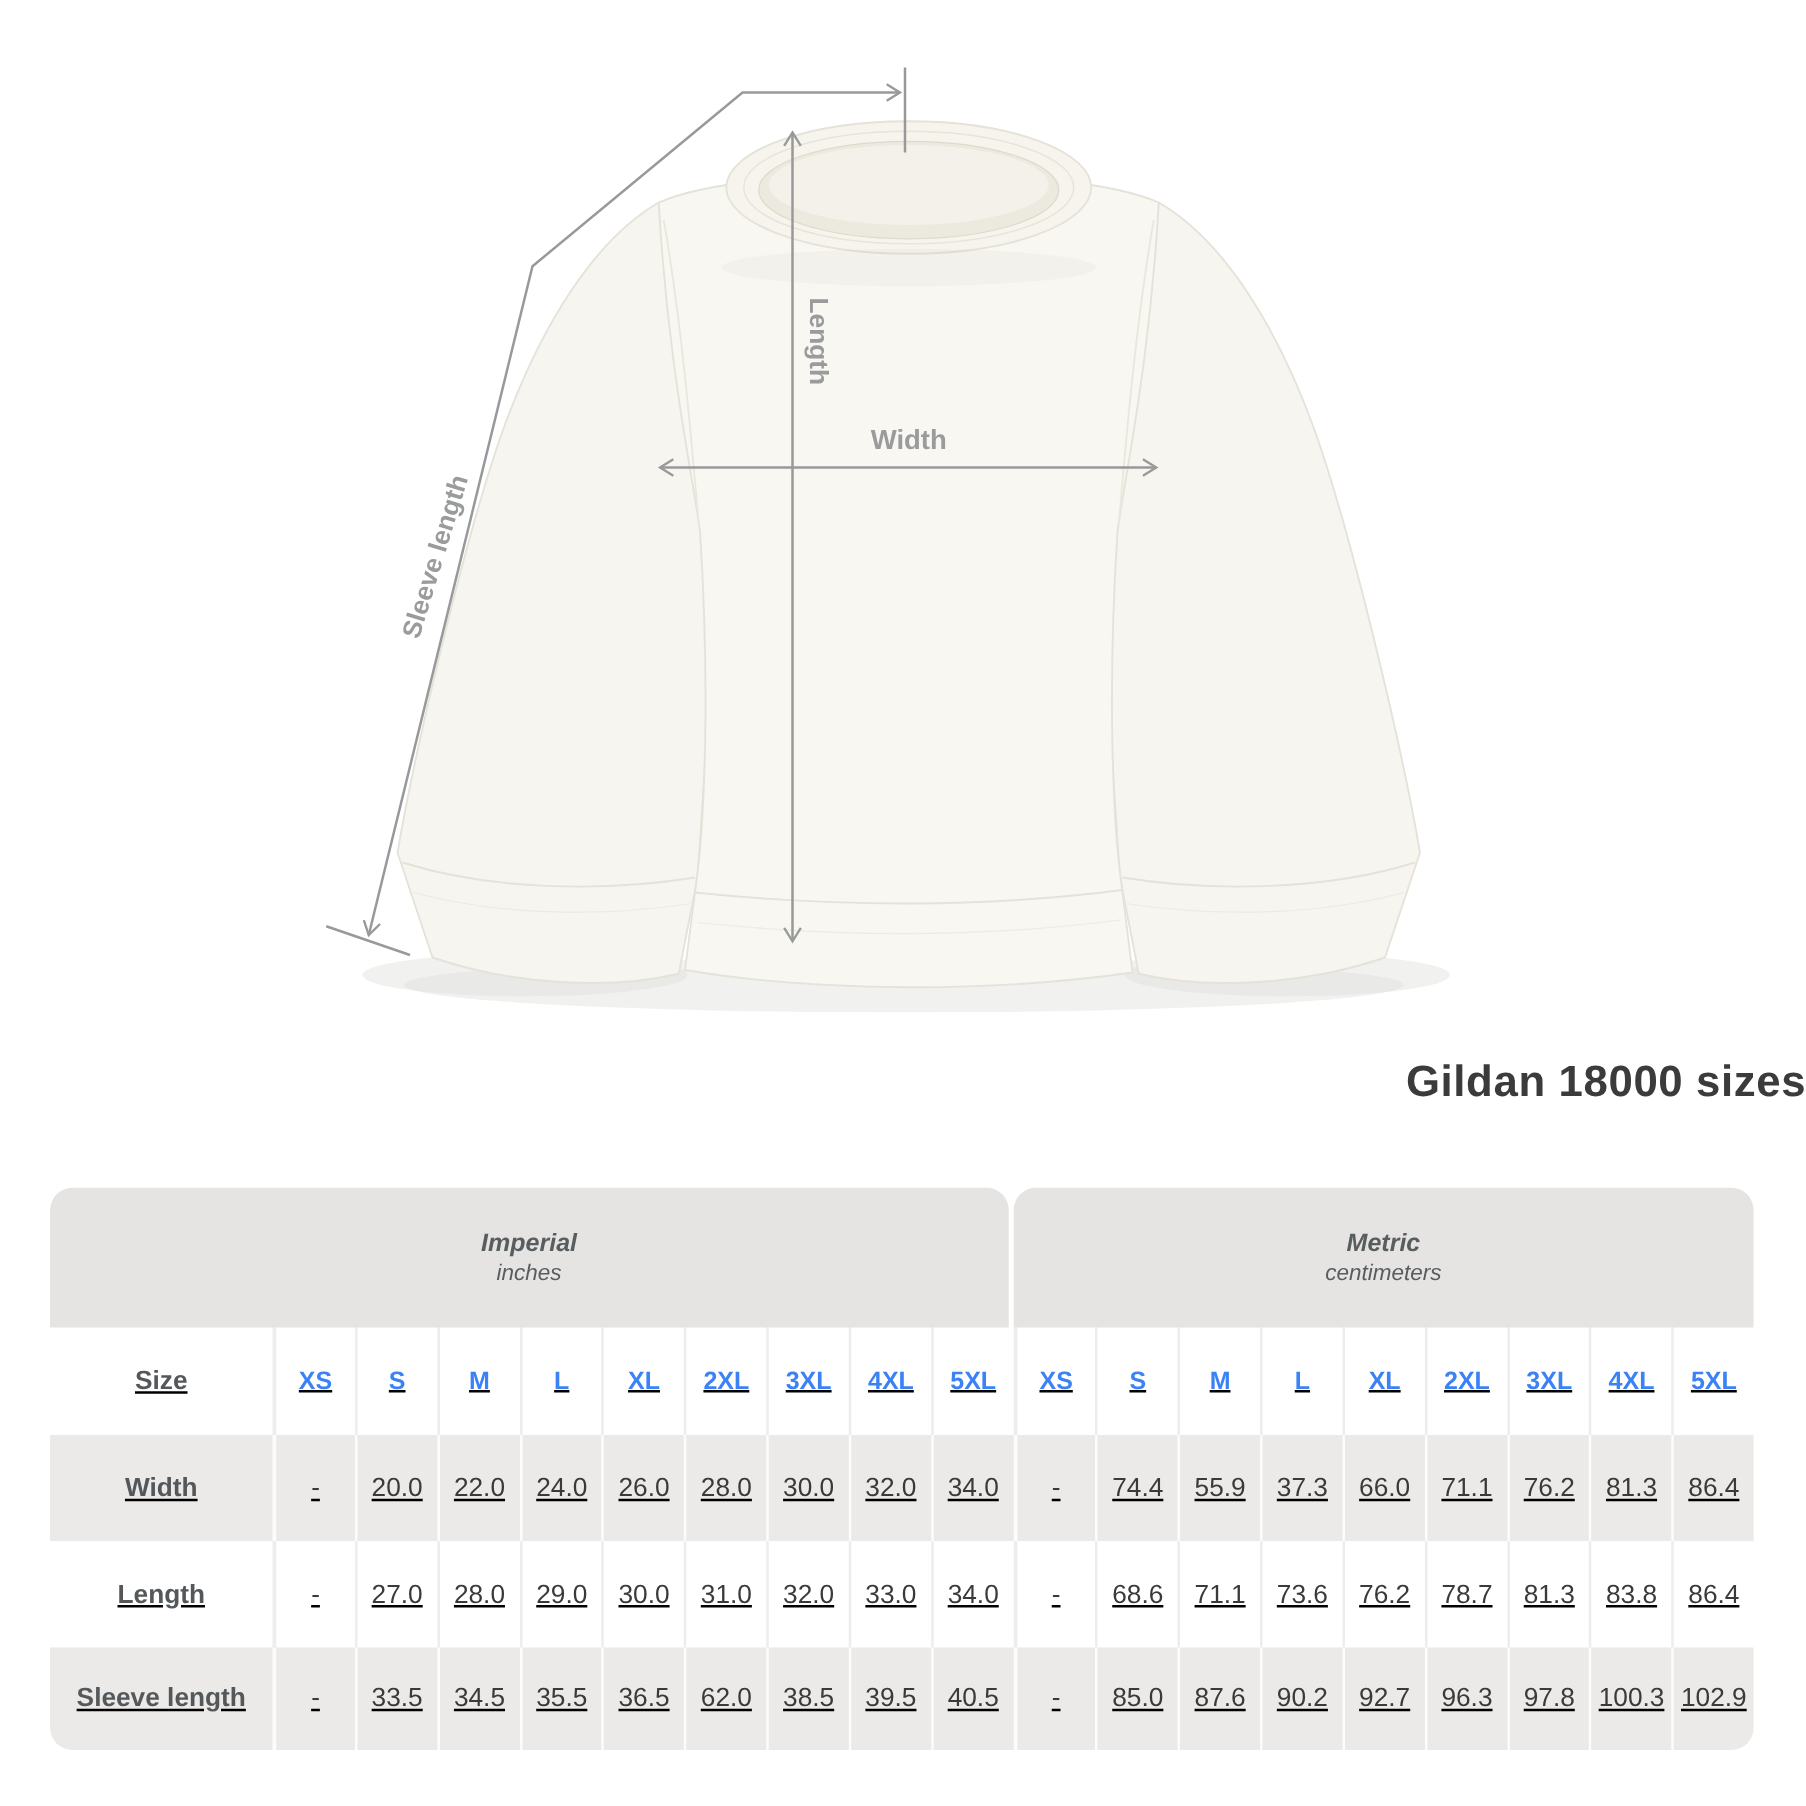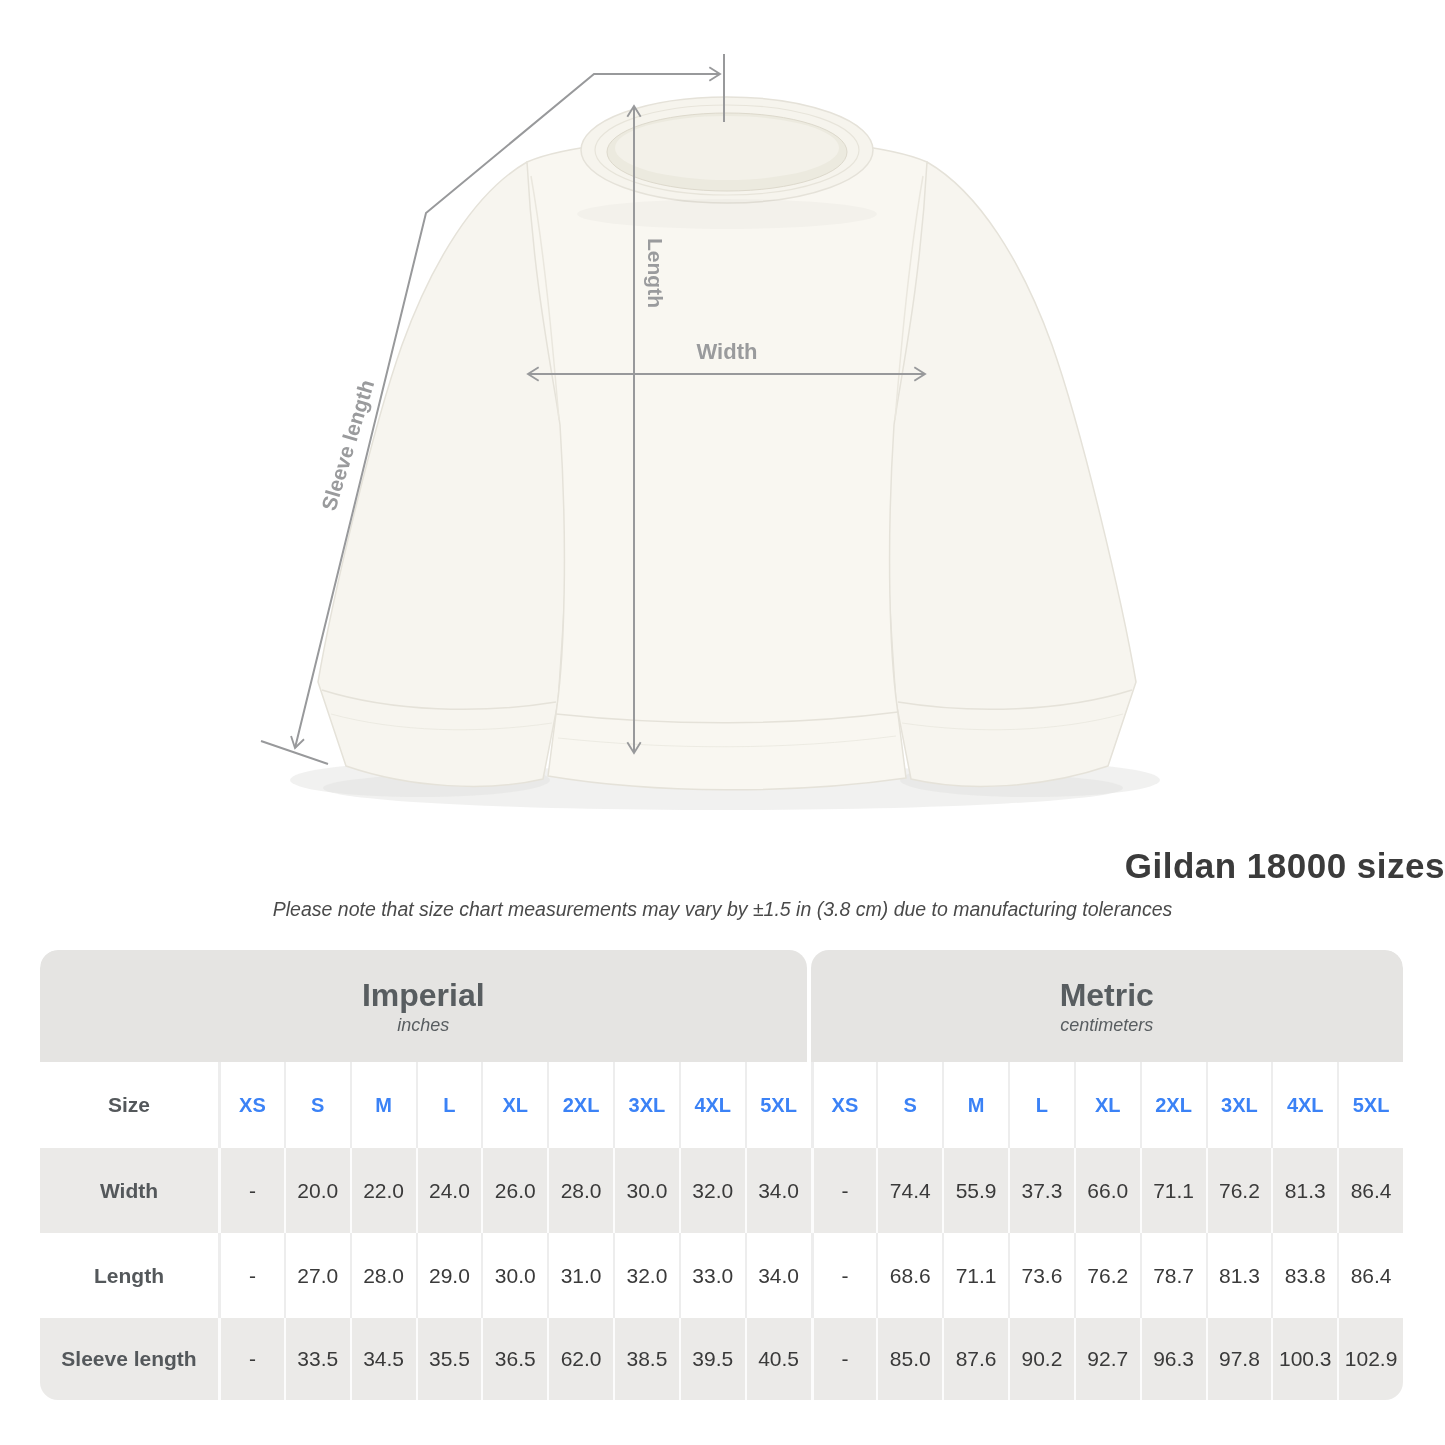--- a/index.html
+++ b/index.html
@@ -20,23 +20,23 @@
     position:absolute;left:40px;top:950px;width:1363px;height:450px;
     border-radius:18px;overflow:hidden;
   }
   .band-row{display:grid;grid-template-columns:178px repeat(18,1fr);height:112px;}
   .band{
     background:#e5e4e2;display:flex;flex-direction:column;align-items:center;justify-content:center;
     color:#585d60;
   }
   .band.imperial{grid-column:1/11;border-radius:18px 18px 0 0;margin-right:4px;}
   .band.metric{grid-column:11/20;border-radius:18px 18px 0 0;}
-  .band .band-title{font-size:32px;font-weight:700;}
+  .band .band-title{font-size:20px;font-weight:700;font-style:italic;}
   .band .band-unit{font-size:18px;font-style:italic;margin-top:1px;}
-  .t-row{display:grid;grid-template-columns:178px repeat(18,1fr);}
+  .t-row{display:grid;grid-template-columns:178px repeat(18,1fr);text-decoration:underline;}
   .t-row.sizes{height:86px;background:#ffffff;}
   .t-row.data{height:85px;background:#ffffff;}
   .t-row.shaded{background:#ebeae8;}
   .t-row.last{height:82px;}
   .cell{
     display:flex;align-items:center;justify-content:center;
     font-size:21px;color:#3a3a3a;border-left:2px solid rgba(130,130,130,0.14);
     white-space:nowrap;
   }
   .t-row.shaded .cell{border-left-color:rgba(255,255,255,0.85);}
@@ -107,21 +107,20 @@
 
       <g font-family="Liberation Sans, DejaVu Sans, sans-serif" font-weight="bold" fill="#9a9b9d">
         <text x="727" y="359" font-size="22" text-anchor="middle">Width</text>
         <text x="648" y="238" font-size="21" transform="rotate(90 648 238)">Length</text>
         <text x="335" y="512" font-size="21" transform="rotate(-73 335 512)">Sleeve length</text>
       </g>
     </svg>
   </div>
 
   <div class="page-title">Gildan 18000 sizes</div>
-  <div class="tolerance-note">Please note that size chart measurements may vary by ±1.5 in (3.8 cm) due to manufacturing tolerances</div>
 
   <div class="size-table">
     <div class="band-row">
       <div class="band imperial">
         <div class="band-title">Imperial</div>
         <div class="band-unit">inches</div>
       </div>
       <div class="band metric">
         <div class="band-title">Metric</div>
         <div class="band-unit">centimeters</div>

